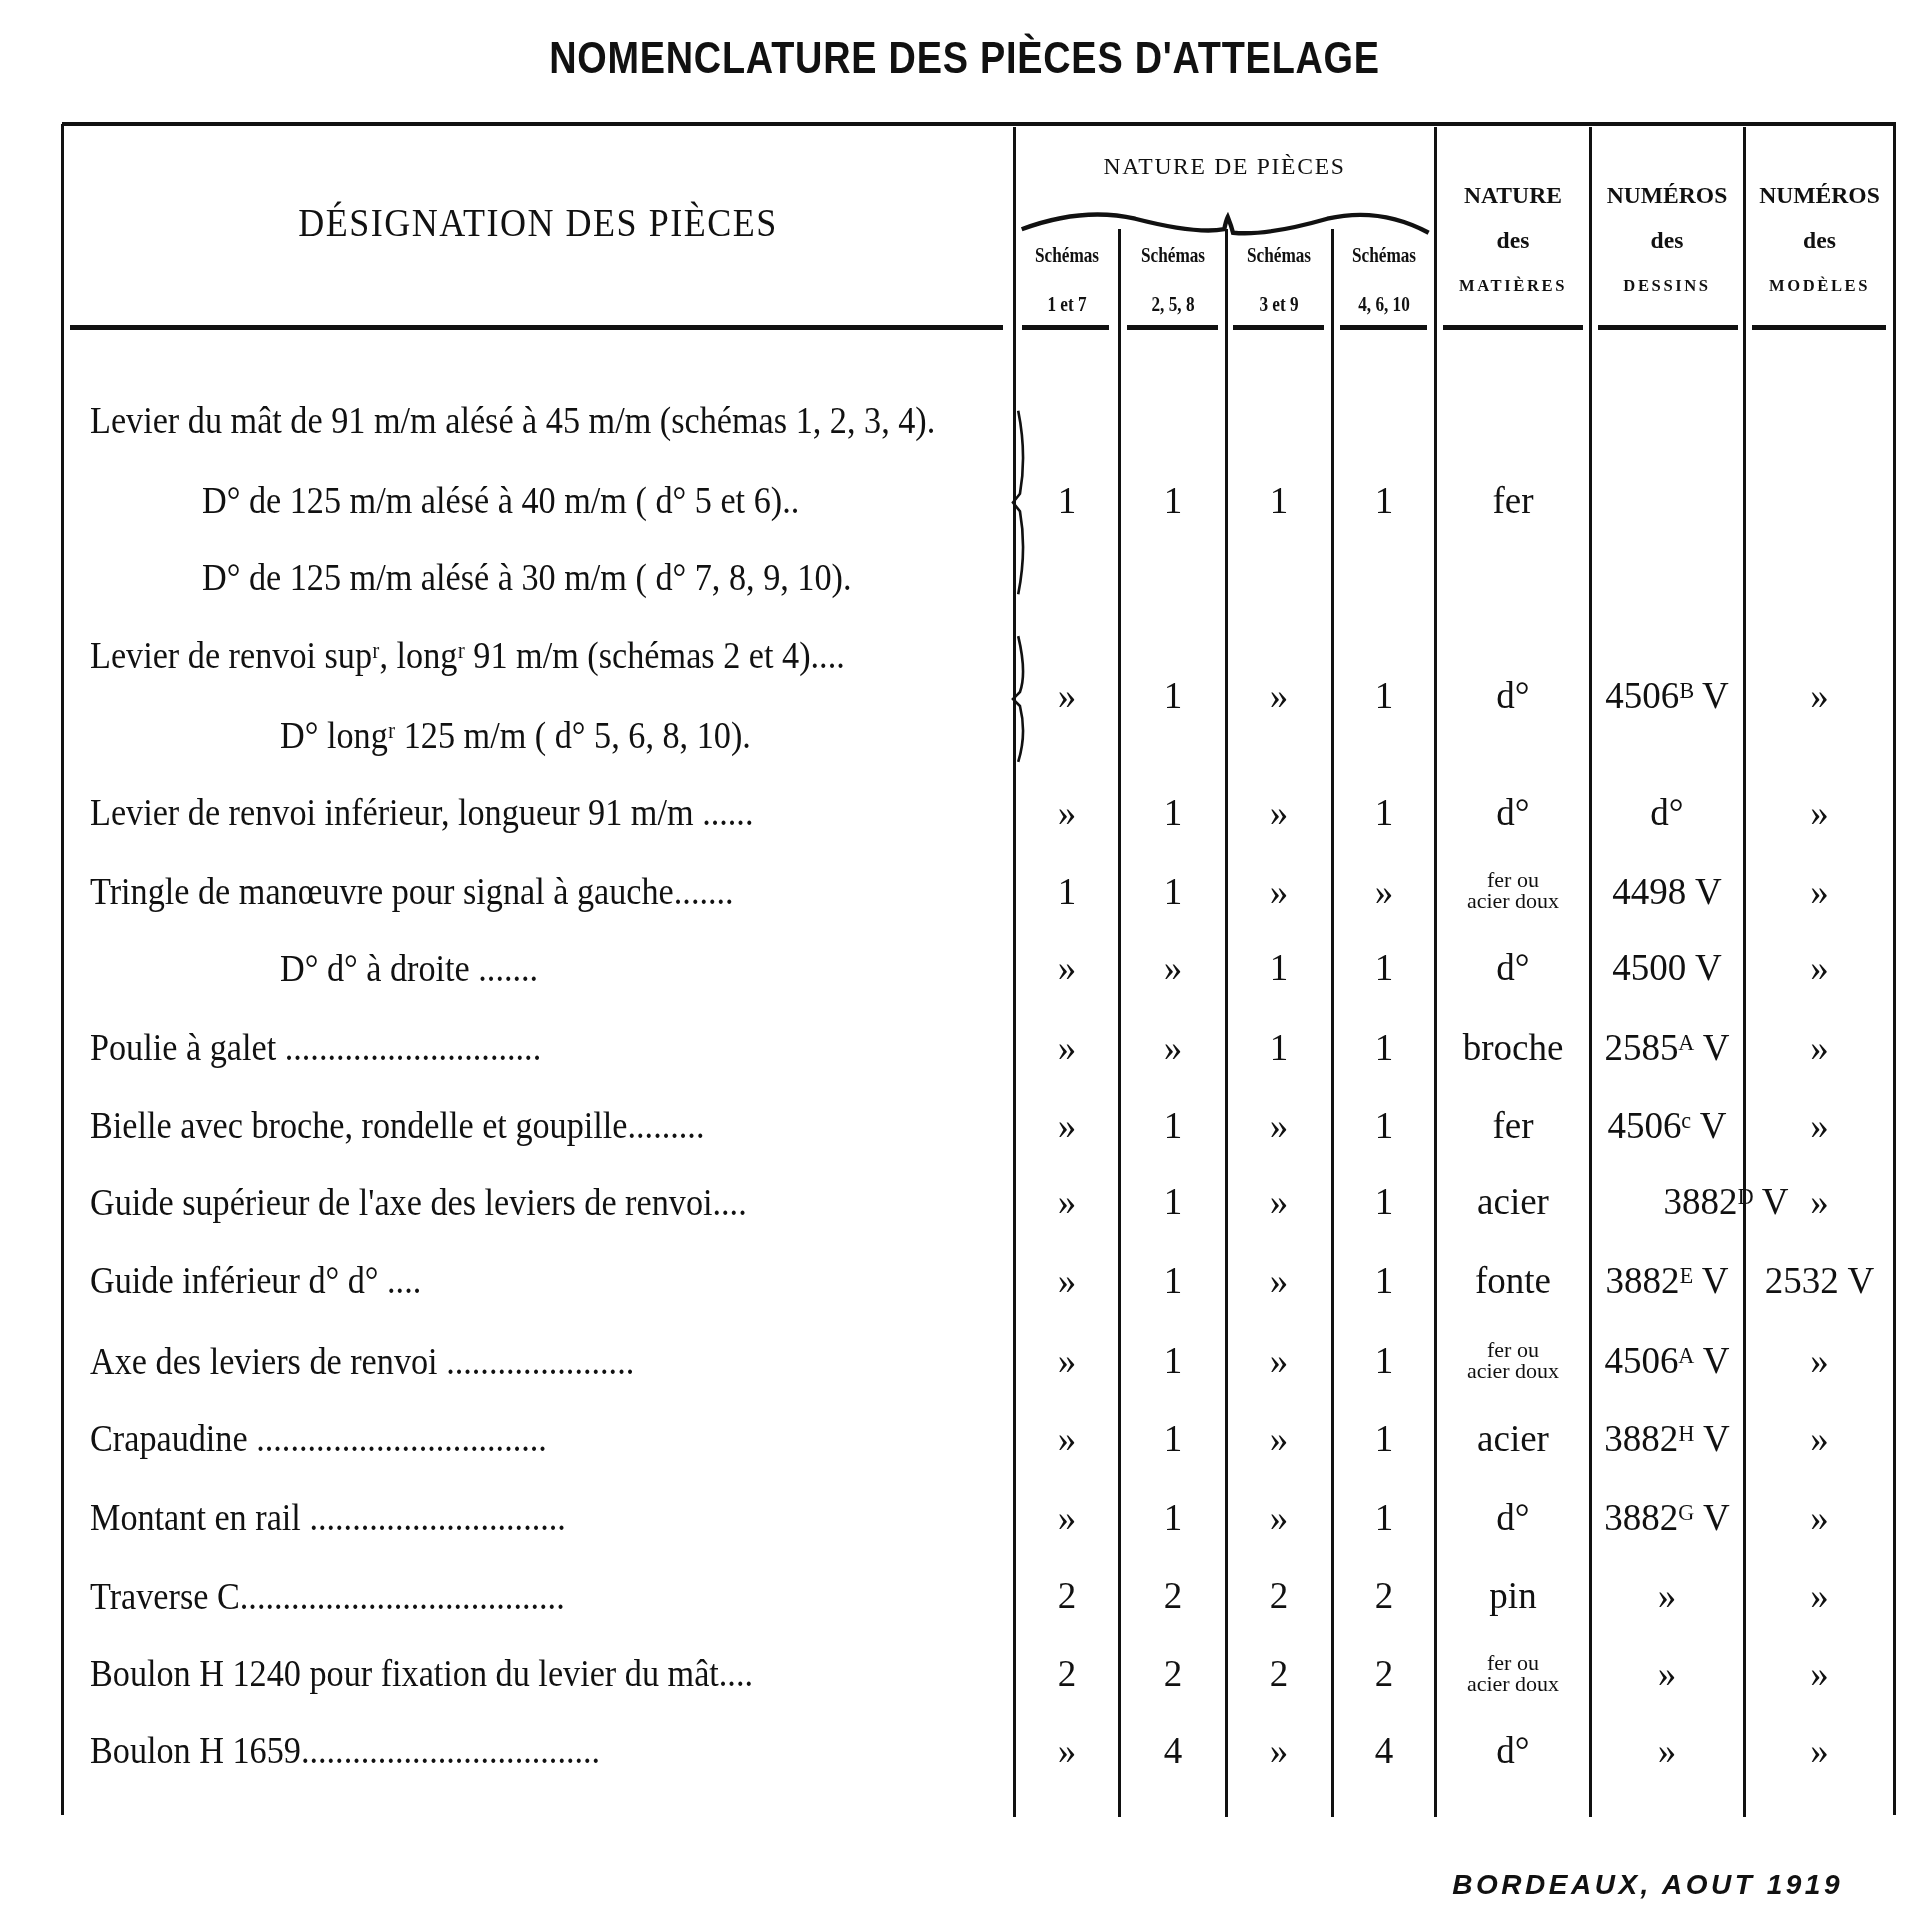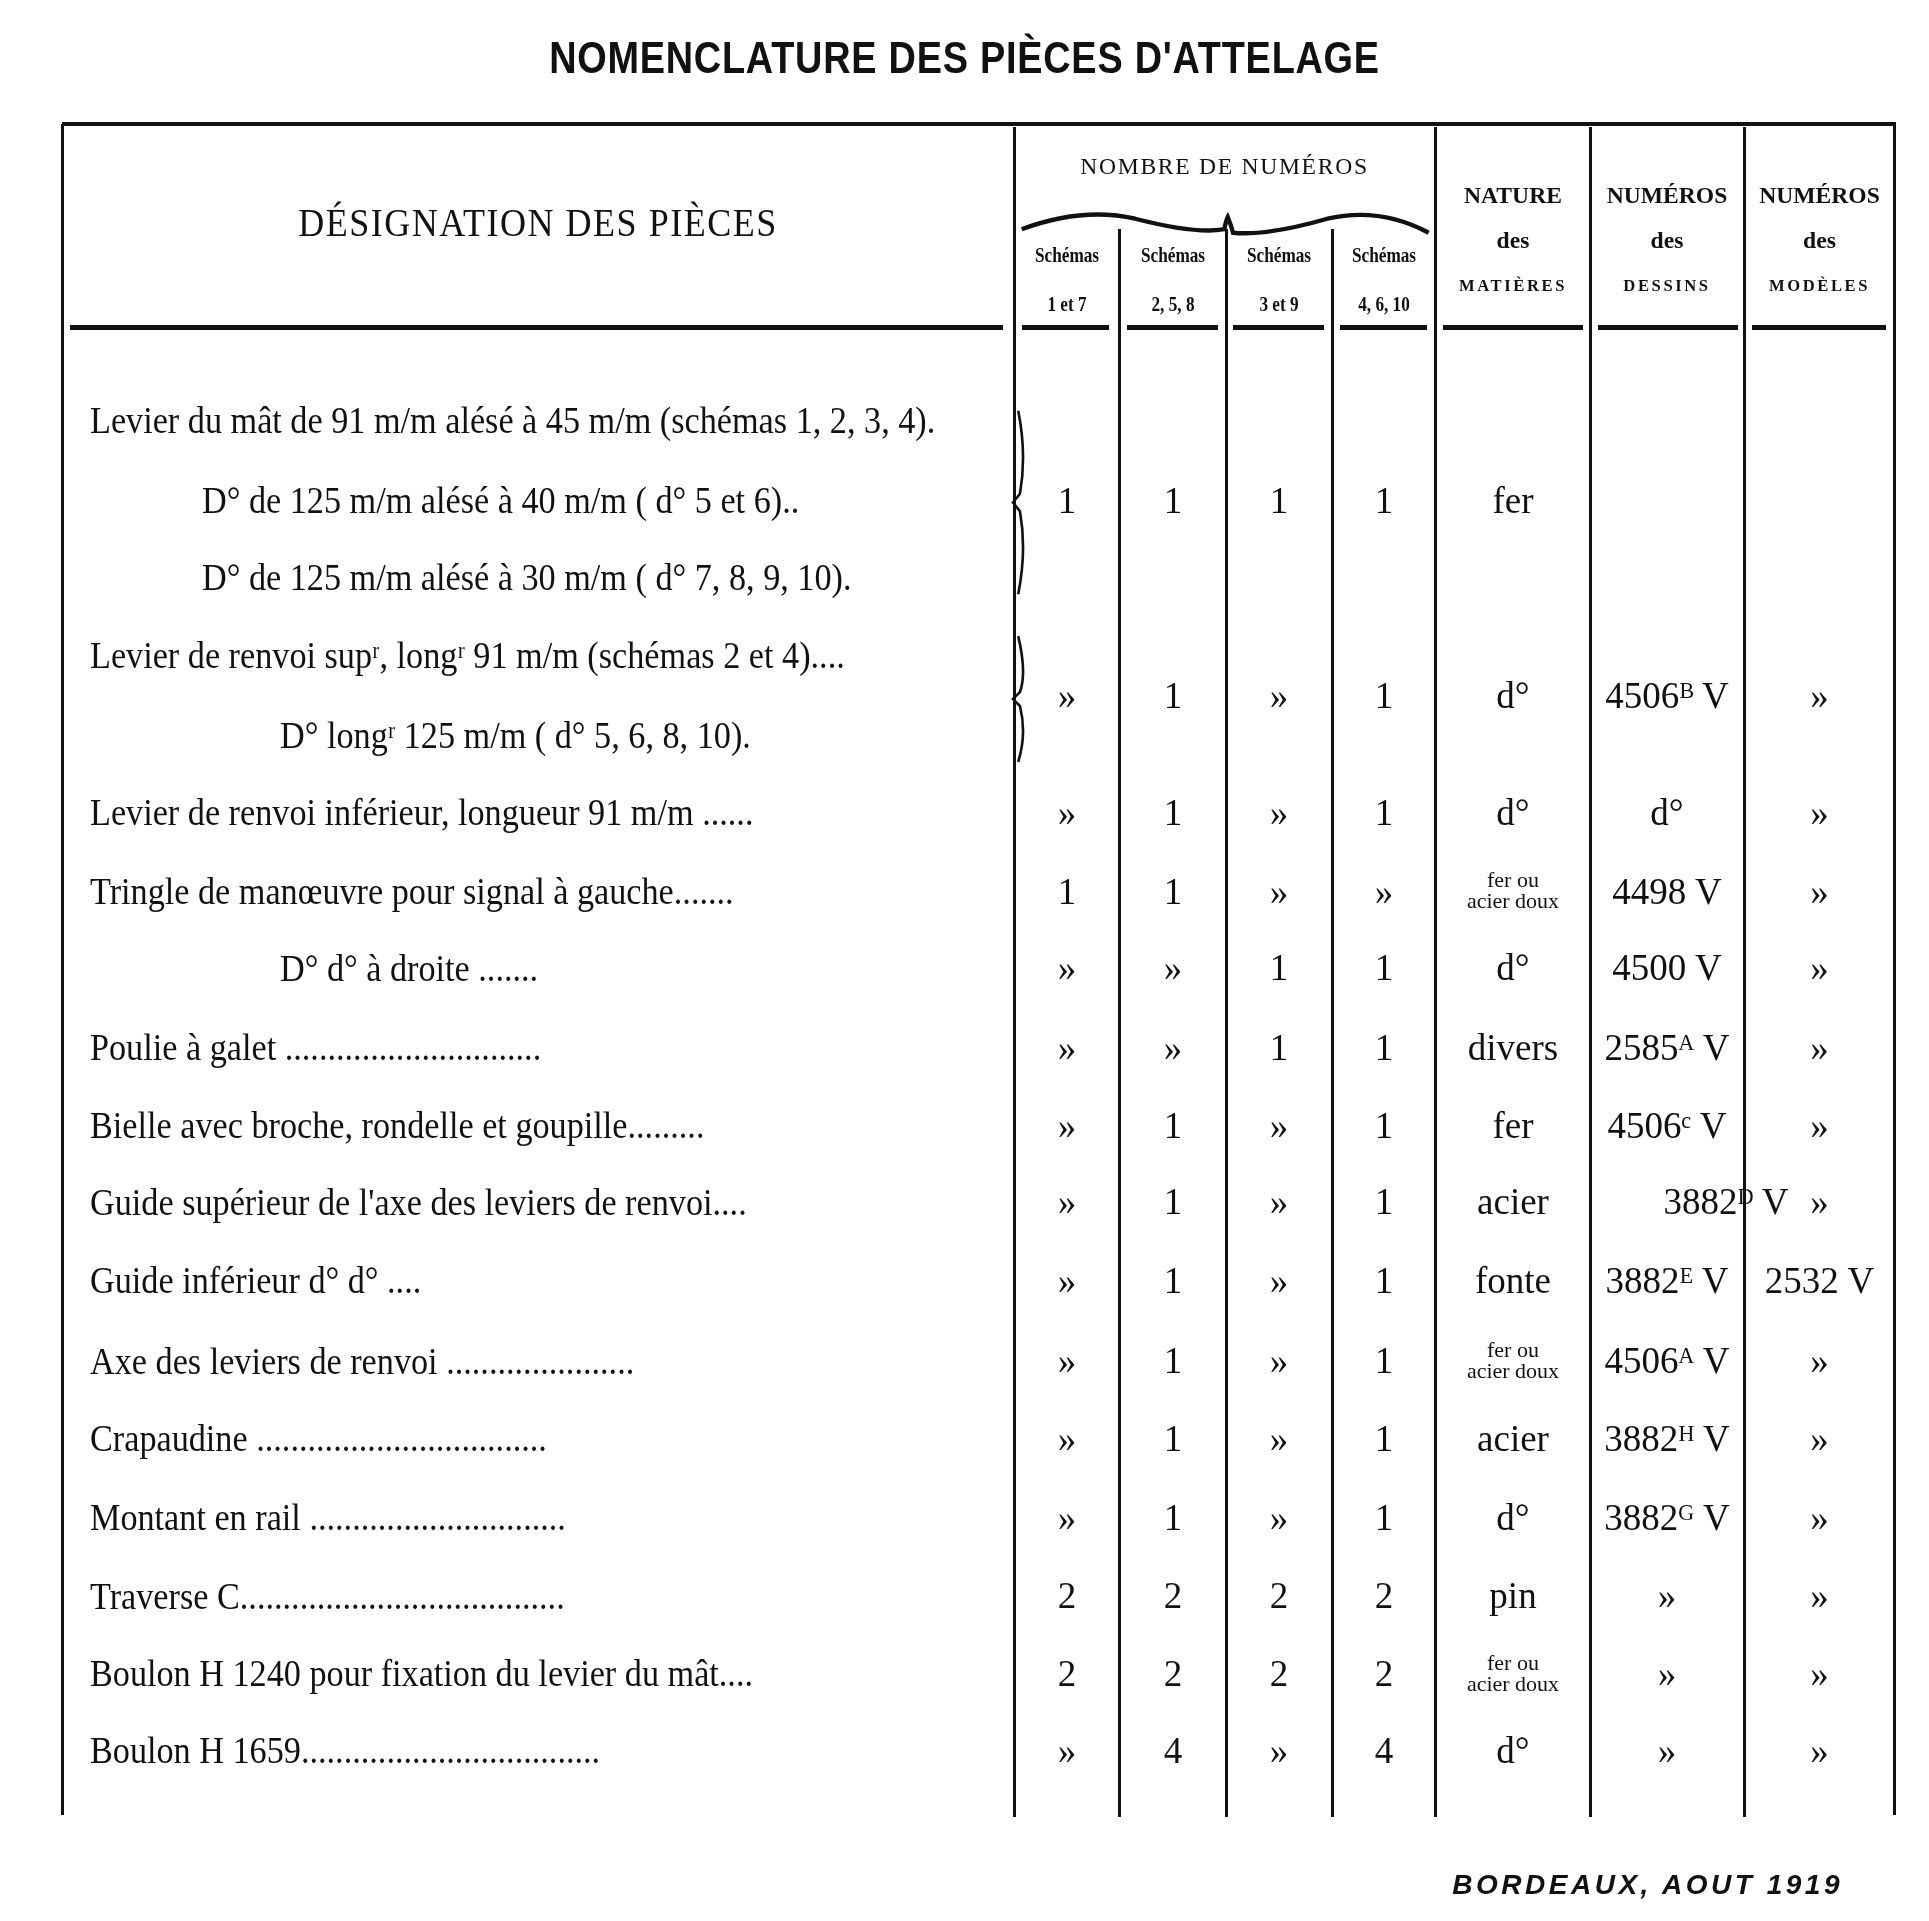--- a/index.html
+++ b/index.html
@@ -48,21 +48,21 @@
 <div class="under" style="left:1598px;width:140px;"></div>
 <div class="under" style="left:1752px;width:134px;"></div>
 
 <svg width="1929" height="1922" viewBox="0 0 2209 2200">
   <path d="M1170 262 Q1240 236 1300 250 Q1370 268 1402 262 Q1404 252 1406 248 Q1410 258 1412 266 Q1450 270 1520 250 Q1580 236 1636 266" fill="none" stroke="#111" stroke-width="5"></path>
   <path id="brace1" d="M1166 470 Q1176 520 1168 565 L1160 575 L1168 585 Q1176 630 1166 680" fill="none" stroke="#111" stroke-width="3"></path>
   <path d="M1166 728 Q1176 770 1168 792 L1160 800 L1168 808 Q1176 840 1166 872" fill="none" stroke="#111" stroke-width="3"></path>
 </svg>
 
 <div id="designation-header" class="hdr">DÉSIGNATION DES PIÈCES</div>
-<div id="nombre-header" class="hdr">NOMBRE DE NUMÉROS</div>
+<div id="nombre-header" class="hdr">NATURE DE PIÈCES</div>
 
 <div class="hdr schema" style="left:1016px;width:102px;">
     <div>Schémas</div>
     <div>1 et 7</div>
   </div>
 <div class="hdr schema" style="left:1121px;width:104px;">
     <div>Schémas</div>
     <div>2, 5, 8</div>
   </div>
 <div class="hdr schema" style="left:1227px;width:104px;">
@@ -150,21 +150,21 @@
       <div class="cell" style="left: 1437px; width: 152px; top: 949px;">d°</div>
       <div class="cell" style="left: 1591px; width: 152px; top: 949px;">4500 V</div>
       <div class="cell" style="left: 1746px; width: 147px; top: 949px;">»</div>
     </div>
     <div>
       <div class="desc" style="left: 90px; top: 1028px;">Poulie à galet ..............................</div>
       <div class="cell" style="left: 1016px; width: 102px; top: 1029px;">»</div>
       <div class="cell" style="left: 1121px; width: 104px; top: 1029px;">»</div>
       <div class="cell" style="left: 1227px; width: 104px; top: 1029px;">1</div>
       <div class="cell" style="left: 1334px; width: 100px; top: 1029px;">1</div>
-      <div class="cell" style="left: 1437px; width: 152px; top: 1029px;">divers</div>
+      <div class="cell" style="left: 1437px; width: 152px; top: 1029px;">broche</div>
       <div class="cell" style="left: 1591px; width: 152px; top: 1029px;">2585ᴬ V</div>
       <div class="cell" style="left: 1746px; width: 147px; top: 1029px;">»</div>
     </div>
     <div>
       <div class="desc" style="left: 90px; top: 1106px;">Bielle avec broche, rondelle et goupille.........</div>
       <div class="cell" style="left: 1016px; width: 102px; top: 1107px;">»</div>
       <div class="cell" style="left: 1121px; width: 104px; top: 1107px;">1</div>
       <div class="cell" style="left: 1227px; width: 104px; top: 1107px;">»</div>
       <div class="cell" style="left: 1334px; width: 100px; top: 1107px;">1</div>
       <div class="cell" style="left: 1437px; width: 152px; top: 1107px;">fer</div>

